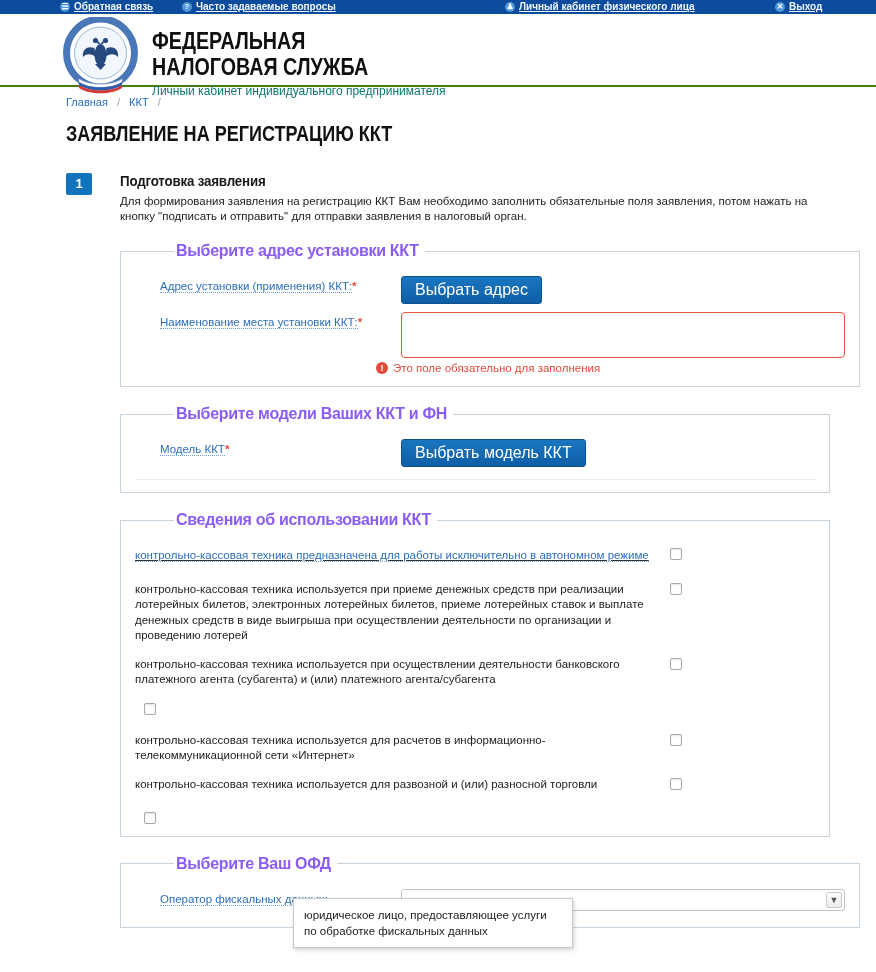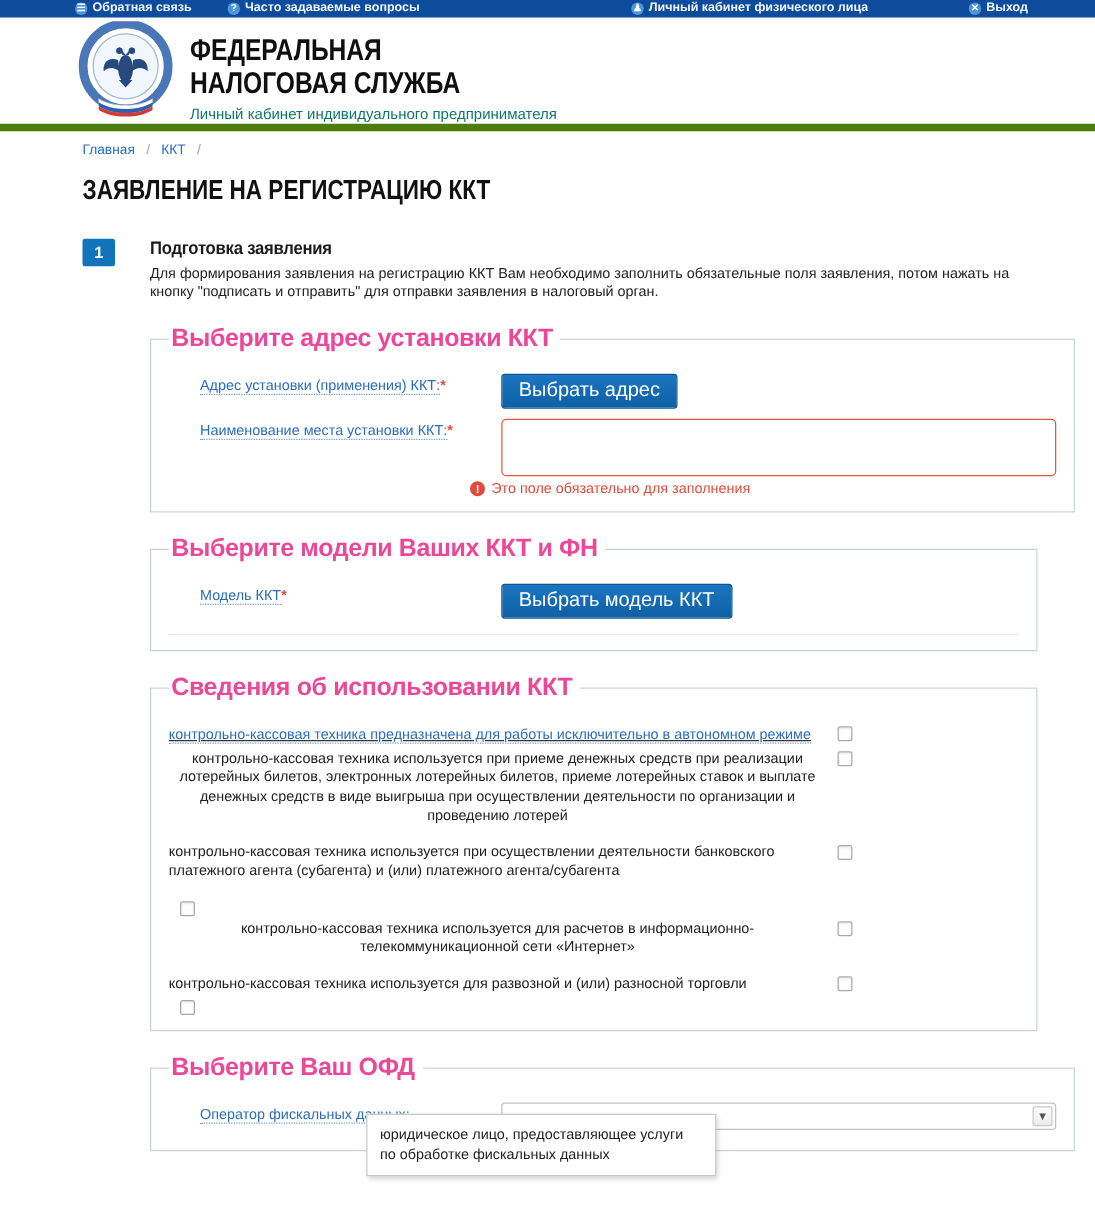--- a/index.html
+++ b/index.html
@@ -3,27 +3,27 @@
 <meta charset="utf-8">
 <style>
   * { box-sizing: border-box; margin: 0; padding: 0; }
   html,body { width: 876px; height: 972px; overflow: hidden; background: #fff;
     font-family: "Liberation Sans", sans-serif; color: #333; }
 
   
   .topbar { position: relative; width: 100%; height: 14px; background: #0d4c9d; }
   .tb-item { position: absolute; top: 1px; display: flex; align-items: center; gap: 4px;
     font-size: 10px; font-weight: bold; color: #f2f7ff; text-decoration: none; cursor: pointer; }
-  .tb-item .lbl { }
+  .tb-item .lbl { text-decoration: underline; }
   .tb-ico { width: 10px; height: 10px; border-radius: 50%; background: #4d96d8; color: #fff;
     font-size: 8px; line-height: 10px; text-align: center; font-weight: bold; flex: 0 0 10px; }
   #tb1 { left: 60px; } #tb2 { left: 182px; } #tb3 { left: 505px; } #tb4 { left: 775px; }
 
   
-  .header { position: relative; height: 91px; border-bottom: 6px solid #4d7c0f; }
+  .header { position: relative; height: 73px; border-bottom: 2px solid #4d7c0f; }
   .logo { position: absolute; left: 62px; top: 3px; width: 77px; height: 77px; cursor: pointer; }
   .org-title { position: absolute; left: 152px; top: 14px; font-size: 24px; font-weight: bold;
     color: #0f0f0f; line-height: 26px; transform: scaleX(0.82); transform-origin: 0 0; white-space: nowrap; }
   .org-sub { position: absolute; left: 152px; top: 70px; font-size: 12px; color: #0f766e; }
 
   
   .breadcrumb { margin: 9px 0 0 66px; font-size: 11px; color: #8a9199; }
   .breadcrumb a { color: #2a6ebb; text-decoration: none; cursor: pointer; }
   .breadcrumb .sep { margin: 0 6px; color: #9aa4ad; }
 
@@ -35,22 +35,22 @@
   .step { position: relative; }
   .badge { position: absolute; left: 66px; top: 0; width: 26px; height: 22px; background: #1273bd;
     color: #fff; font-size: 13px; font-weight: bold; text-align: center; line-height: 22px; border-radius: 2px; }
   .step-body { margin: 0 46px 0 120px; }
   .step-h { font-size: 14.5px; font-weight: bold; color: #1a1a1a; letter-spacing: -0.2px;
     transform: scaleX(0.92); transform-origin: 0 0; white-space: nowrap; }
   .step-desc { margin-top: 5px; font-size: 11.5px; line-height: 1.32; color: #222; }
 
   
   fieldset { margin: 18px 46px 0 120px; border: 1px solid #c7d3dd; padding: 8px 14px 12px 14px; position: relative; }
-  legend { font-size: 20px; font-weight: bold; color: #ec4899; padding: 0 6px 0 2px;
-    letter-spacing: -0.3px; }
+  legend { font-size: 16px; font-weight: bold; color: #8b5cf6; padding: 0 6px 0 2px;
+    letter-spacing: -0.3px; margin-left: 39px; }
   .frow { display: flex; align-items: flex-start; margin-top: 8px; margin-left: 25px; }
   .lcol { flex: 0 0 241px; font-size: 11.5px; padding-top: 4px; }
   .dlink { color: #2a6ebb; border-bottom: 1px dotted #6f9fd0; cursor: pointer; }
   .req { color: #e04b3c; font-weight: bold; }
   .btn { display: inline-block; background: linear-gradient(#1a76c0, #0e5fa6); color: #fff;
     font-size: 16px; padding: 4px 13px; border: 1px solid #0d538f; border-radius: 3px; cursor: pointer;
     font-family: "Liberation Sans", sans-serif; text-align: right; }
   textarea.error { width: 444px; height: 46px; border: 1px solid #e2593f; border-radius: 4px;
     resize: none; outline: none; padding: 4px 6px; font-family: "Liberation Sans", sans-serif; font-size: 12px; }
   .err-row { display: flex; align-items: center; gap: 5px; margin: 4px 0 0 241px;
@@ -59,21 +59,21 @@
     font-size: 9px; font-weight: bold; text-align: center; line-height: 12px; flex: 0 0 12px; }
   .row-sep { border-bottom: 1px solid #e3ecf3; margin-top: 12px; }
 
   
   .cb-row { display: flex; align-items: flex-start; margin-top: 14px; }
   .cb-label { flex: 0 0 526px; font-size: 11.5px; line-height: 1.33; color: #222; }
   .cb-label .dlink { line-height: 1.45; }
   .checkbox { width: 12px; height: 12px; margin-left: 9px; margin-top: 1px; background: #fff;
     border: 1px solid #a9a9a9; border-radius: 2px; box-shadow: inset 0 1px 2px rgba(0,0,0,0.10); cursor: pointer; flex: 0 0 12px; }
   .cb-row.first { margin-top: 10px; text-decoration: underline; }
-  .cb-row.gap { margin-top: 3px; text-align: center; }
+  .cb-row.gap { margin-top: 18px; }
 
   
   .select-box { position: relative; width: 444px; height: 22px; background: #fff;
     border: 1px solid #b9c4cc; border-radius: 3px; cursor: pointer; }
   .select-arrow { position: absolute; right: 2px; top: 2px; width: 16px; height: 16px;
     border: 1px solid #c9c9c9; border-radius: 2px; background: linear-gradient(#fdfdfd,#ececec);
     color: #555; font-size: 9px; line-height: 15px; text-align: center; font-weight: bold; }
   .tooltip { position: absolute; left: 172px; top: 25px; width: 280px; background: #fff;
     border: 1px solid #c9c9c9; box-shadow: 1px 2px 4px rgba(0,0,0,0.18); padding: 8px 10px;
     font-size: 11.5px; line-height: 1.4; color: #222; z-index: 6; }

